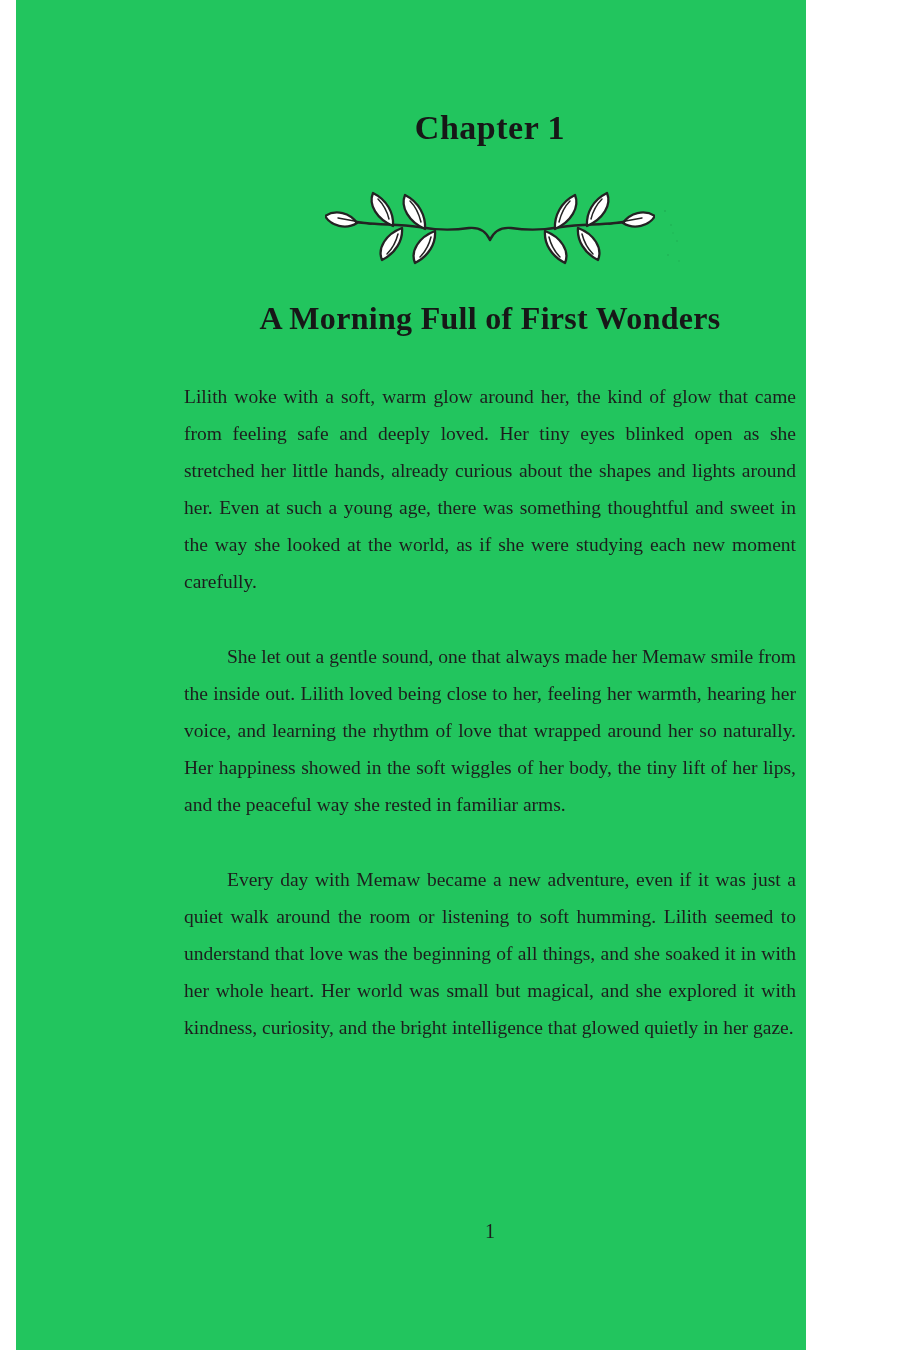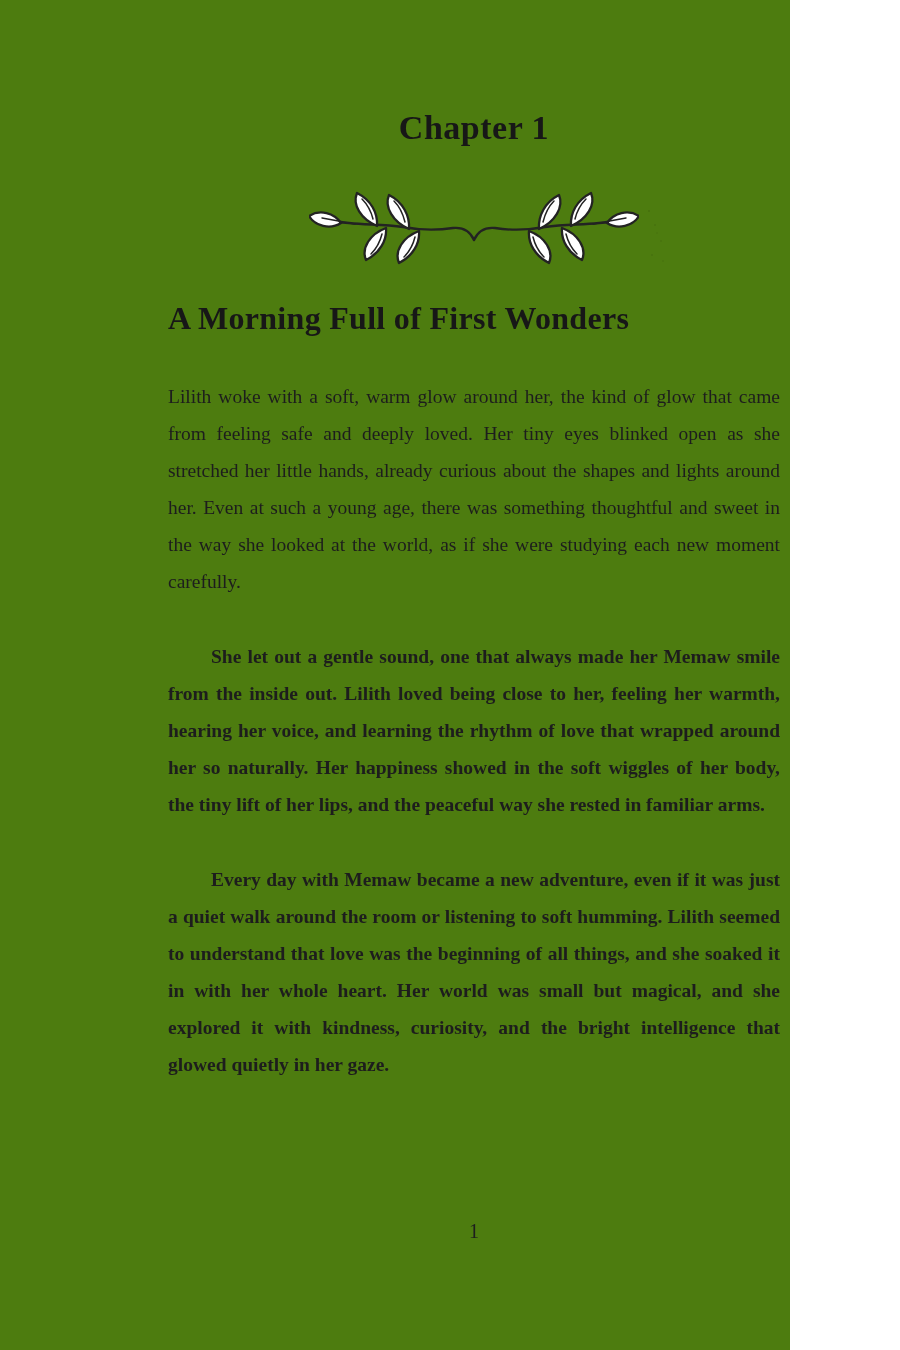--- a/index.html
+++ b/index.html
@@ -6,22 +6,23 @@
   body {
     width: 900px;
     height: 1350px;
     background: #ffffff;
     font-family: "Liberation Serif", "DejaVu Serif", serif;
   }
   .page {
     position: relative;
     width: 790px;
     height: 1350px;
-    background: #4d7c0f;
+    background: #22c55e;
     overflow: hidden;
+    margin-left: 16px;
   }
   .content {
     margin-left: 168px;
     width: 612px;
   }
   .chapter-heading {
     margin: 0;
     padding-top: 106px;
     font-size: 34px;
     font-weight: bold;
@@ -36,37 +37,37 @@
     display: flex;
     justify-content: center;
     align-items: center;
   }
   .chapter-title {
     margin: 0;
     margin-top: 32px;
     font-size: 32px;
     font-weight: bold;
     line-height: 1.3;
+    text-align: center;
     color: #171717;
     letter-spacing: 0.3px;
   }
   .body-text {
     margin-top: 38px;
   }
   .body-text p {
     margin: 0 0 38px 0;
     font-size: 19.5px;
     line-height: 37px;
     color: #1d1d1d;
     text-align: justify;
     text-justify: inter-word;
   }
   .body-text p.indented {
     text-indent: 43px;
-    font-weight: bold;
   }
   .page-number {
     position: absolute;
     top: 1220px;
     left: 168px;
     width: 612px;
     text-align: center;
     font-size: 20px;
     color: #1d1d1d;
   }

